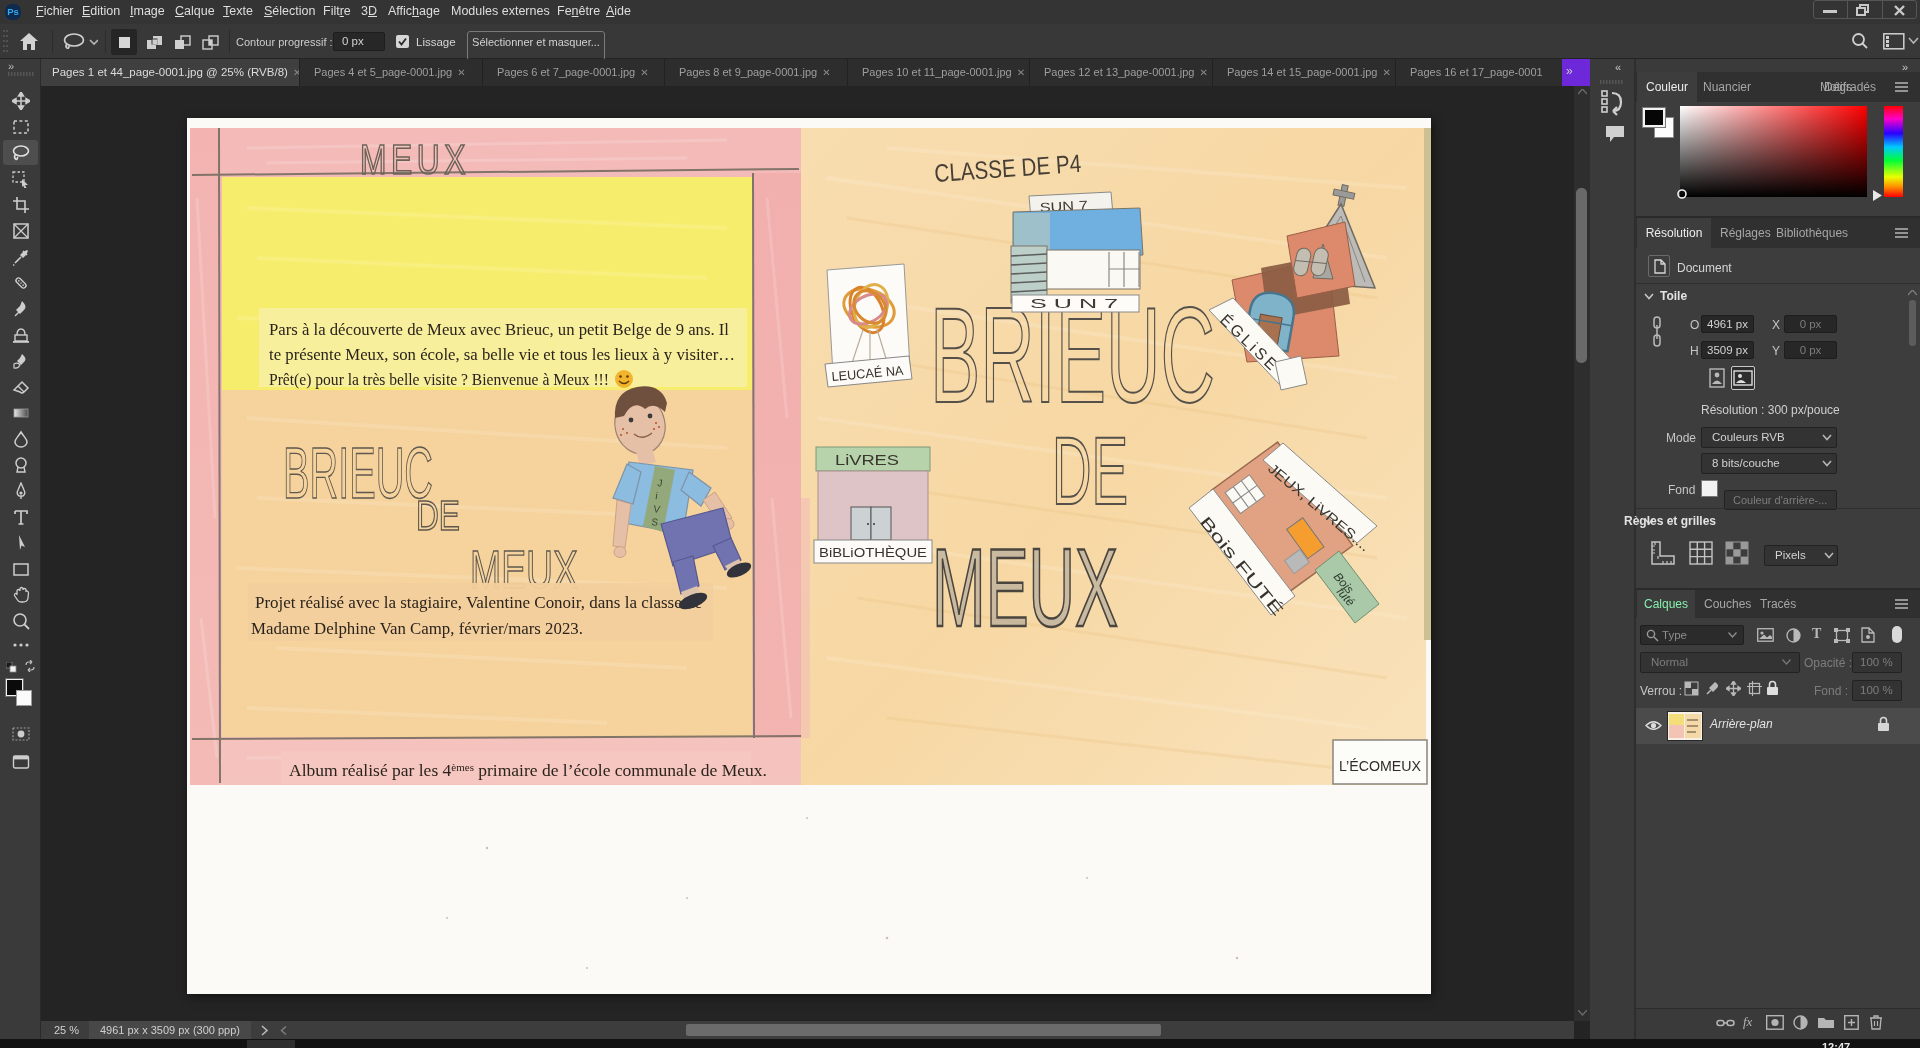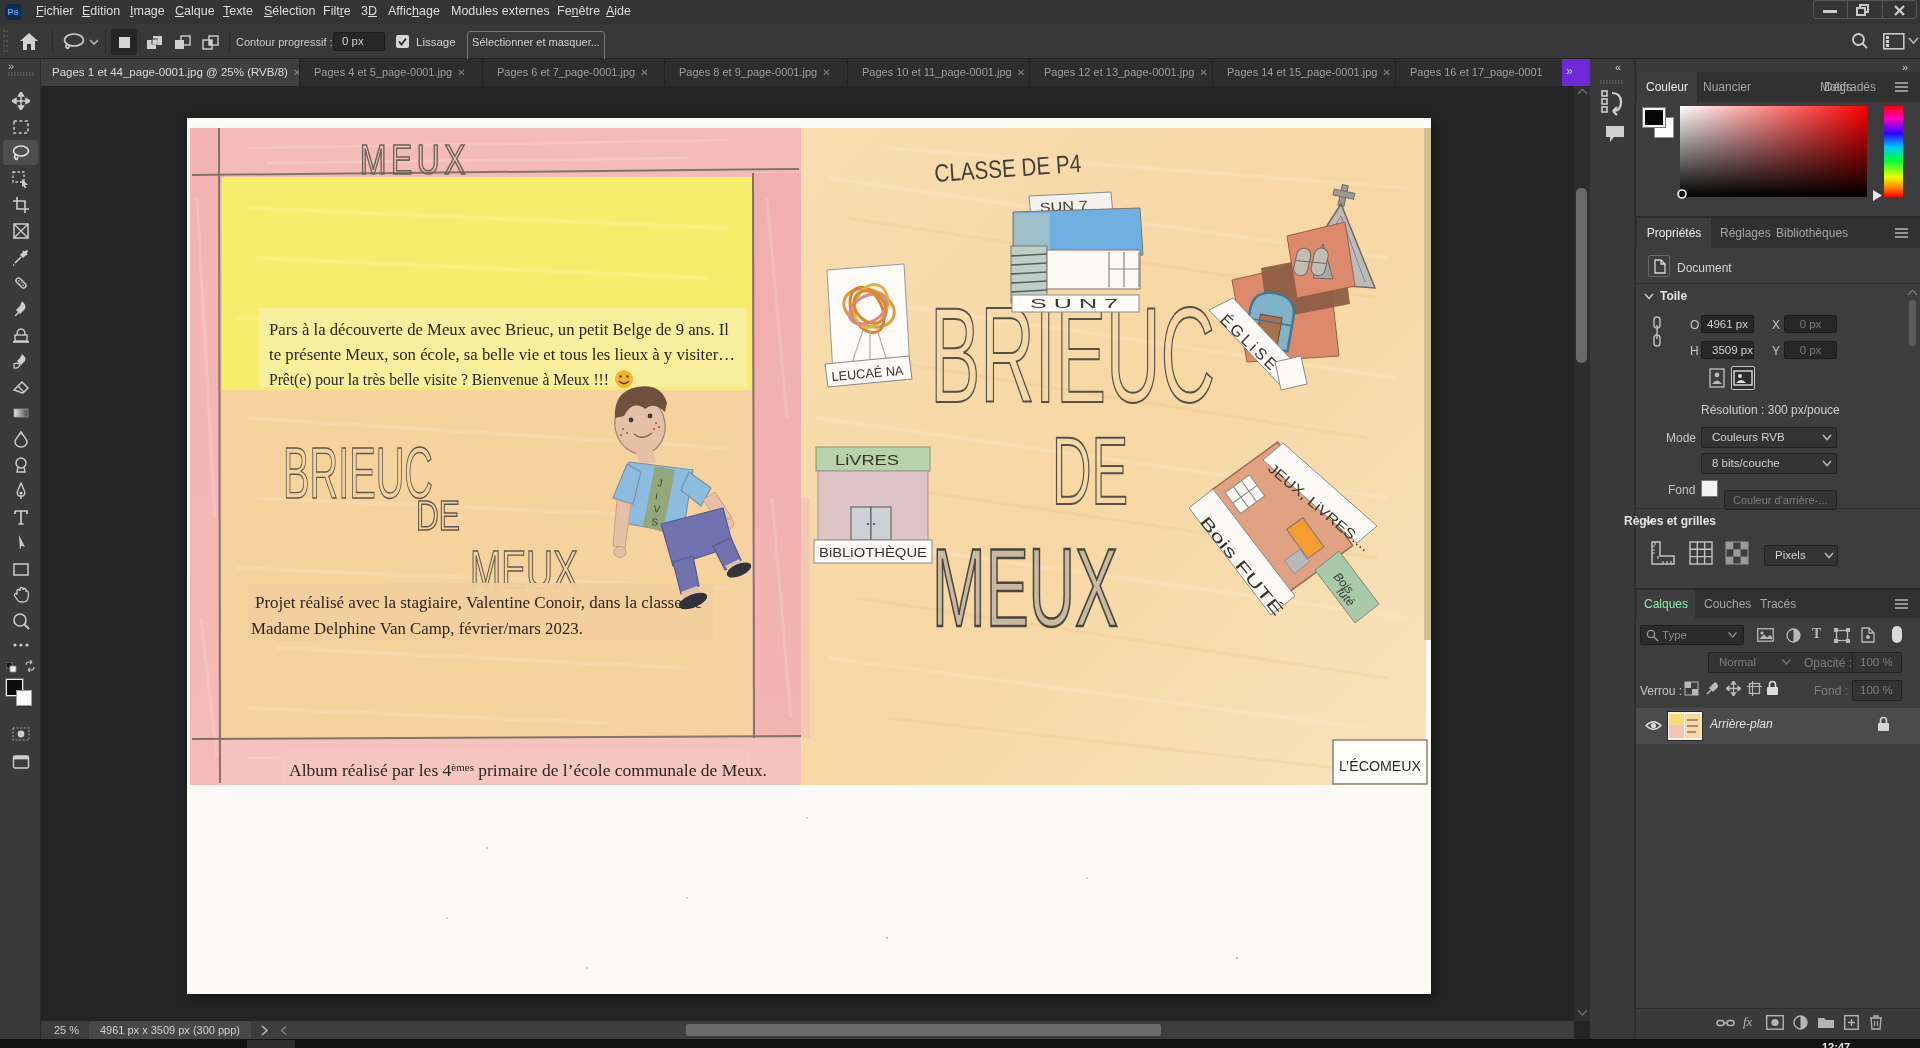--- a/index.html
+++ b/index.html
@@ -23,21 +23,21 @@
   .dd { position:absolute; background:#333333; border:1px solid #222; border-radius:2px; color:#d2d2d2; font-size:11.5px; }
   .dim { color:#7d7d7d !important; }
   .lab { position:absolute; font-size:12px; color:#c6c6c6; }
   svg text { font-family:"Liberation Sans", sans-serif; }
   svg text.serif { font-family:"Liberation Serif", serif; }
 </style>
 </head>
 <body>
 
 <div id="menubar">
-  <div class="abs" style="left:5px;top:4px;width:16px;height:16px;background:#0c2b4d;border-radius:2px;color:#39a7f0;font-size:9.5px;font-weight:bold;text-align:center;line-height:16px;">Ps</div>
+  <div class="abs" style="left:5px;top:4px;width:16px;height:16px;background:#0c2b4d;border-radius:7px;color:#39a7f0;font-size:9.5px;font-weight:bold;text-align:center;line-height:16px;">Ps</div>
   <div class="menuitem" style="left:36px"><u>F</u>ichier</div>
   <div class="menuitem" style="left:82px"><u>E</u>dition</div>
   <div class="menuitem" style="left:130px"><u>I</u>mage</div>
   <div class="menuitem" style="left:175px"><u>C</u>alque</div>
   <div class="menuitem" style="left:223px"><u>T</u>exte</div>
   <div class="menuitem" style="left:264px"><u>S</u>élection</div>
   <div class="menuitem" style="left:323px">Filt<u>r</u>e</div>
   <div class="menuitem" style="left:361px">3<u>D</u></div>
   <div class="menuitem" style="left:388px">Affic<u>h</u>age</div>
   <div class="menuitem" style="left:451px">Modules externes</div>
@@ -553,21 +553,21 @@
 <svg class="abs" style="left:1676px;top:188px" width="12" height="12">
     <circle cx="6" cy="6" r="4" fill="none" stroke="#f0f0f0" stroke-width="1.6"></circle>
   </svg>
 <div class="abs" style="left:1884px;top:106px;width:19px;height:91px;background:linear-gradient(to bottom, #ff0004, #ff00c8 14%, #2a00ff 30%, #00c8ff 45%, #00ff36 60%, #eaff00 78%, #ff8c00 89%, #ff0004 100%);"></div>
 <svg class="abs" style="left:1872px;top:189px" width="11" height="13">
     <path d="M1 1 L10 6.5 L1 12 Z" fill="#e8e8e8"></path>
   </svg>
 
 <div class="abs" style="left:1636px;top:216px;width:284px;height:2px;background:#2a2a2a;"></div>
 <div class="abs" style="left:1636px;top:218px;width:284px;height:30px;background:#303030;"></div>
-<div class="abs" style="left:1637px;top:218px;width:74px;height:30px;background:#3d3d3d;color:#ececec;font-size:12px;text-align:center;line-height:30px;">Propriétés</div>
+<div class="abs" style="left:1637px;top:218px;width:74px;height:30px;background:#3d3d3d;color:#ececec;font-size:12px;text-align:center;line-height:30px;">Résolution</div>
 <div class="ptab" style="left:1720px;top:226px;">Réglages</div>
 <div class="ptab" style="left:1776px;top:226px;">Bibliothèques</div>
 <svg class="abs" style="left:1894px;top:227px" width="15" height="12">
     <g stroke="#b5b5b5" stroke-width="1.5">
       <path d="M1 2 L14 2 M1 6 L14 6 M1 10 L14 10"></path>
     </g>
   </svg>
 <div class="abs" style="left:1636px;top:248px;width:284px;height:340px;background:#3d3d3d;"></div>
 <div class="abs" style="left:1648px;top:255px;width:22px;height:22px;border:1px solid #6a6a6a;border-radius:2px;"></div>
 <svg class="abs" style="left:1654px;top:259px" width="12" height="15">
@@ -584,21 +584,21 @@
       <rect x="4" y="1" width="6" height="11" rx="3"></rect>
       <rect x="4" y="19" width="6" height="11" rx="3"></rect>
       <path d="M7 9 L7 23"></path>
     </g>
   </svg>
 <div class="lab" style="left:1690px;top:318px;">O</div>
 <div class="field" style="left:1701px;top:315px;width:53px;height:18px;line-height:16px;text-align:center;">4961 px</div>
 <div class="lab" style="left:1772px;top:318px;">X</div>
 <div class="field dim" style="left:1784px;top:315px;width:53px;height:18px;line-height:16px;text-align:center;">0 px</div>
 <div class="lab" style="left:1690px;top:344px;">H</div>
-<div class="field" style="left:1701px;top:341px;width:53px;height:18px;line-height:16px;text-align:right;">3509 px</div>
+<div class="field" style="left:1701px;top:341px;width:53px;height:18px;line-height:16px;text-align:center;">3509 px</div>
 <div class="lab" style="left:1772px;top:344px;">Y</div>
 <div class="field dim" style="left:1784px;top:341px;width:53px;height:18px;line-height:16px;text-align:center;">0 px</div>
 <svg class="abs" style="left:1706px;top:367px" width="22" height="22">
     <rect x="4" y="2" width="14" height="18" fill="none" stroke="#b9b9b9" stroke-width="1.4"></rect>
     <circle cx="11" cy="8" r="2.4" fill="#b9b9b9"></circle>
     <path d="M6 17 Q11 10 16 17 Z" fill="#b9b9b9"></path>
   </svg>
 <div class="abs" style="left:1731px;top:366px;width:24px;height:24px;background:#2d2d2d;border:1px solid #c9c9c9;border-radius:2px;"></div>
 <svg class="abs" style="left:1733px;top:370px" width="20" height="16">
     <rect x="1" y="1" width="18" height="14" fill="none" stroke="#dedede" stroke-width="1.4"></rect>
@@ -689,21 +689,21 @@
       <rect x="12" y="0" width="4" height="4"></rect>
       <rect x="0" y="11" width="4" height="4"></rect>
       <rect x="12" y="11" width="4" height="4"></rect>
     </g>
   </svg>
 <svg class="abs" style="left:1861px;top:627px" width="14" height="16">
     <path d="M1 1 L8 1 L13 6 L13 15 L1 15 Z M8 1 L8 6 L13 6" fill="none" stroke="#b9b9b9" stroke-width="1.3"></path>
     <circle cx="7" cy="10" r="2" fill="#b9b9b9"></circle>
   </svg>
 <div class="abs" style="left:1892px;top:626px;width:10px;height:17px;background:#d9d9d9;border-radius:5px;"></div>
-<div class="dd dim" style="left:1708px;top:652px;width:180px;height:21px;line-height:19px;padding-left:10px;">Normal</div>
+<div class="dd dim" style="left:1640px;top:652px;width:160px;height:21px;line-height:19px;padding-left:10px;">Normal</div>
 <svg class="abs" style="left:1782px;top:659px" width="9" height="6">
     <path d="M0.5 0.5 L4.5 5 L8.5 0.5" fill="none" stroke="#777" stroke-width="1.3"></path>
   </svg>
 <div class="lab dim" style="left:1804px;top:656px;">Opacité :</div>
 <div class="dd dim" style="left:1852px;top:652px;width:50px;height:21px;line-height:19px;padding-left:7px;">100 %</div>
 <div class="lab" style="left:1640px;top:684px;">Verrou :</div>
 <svg class="abs" style="left:1684px;top:681px" width="15" height="15">
     <g fill="#b9b9b9">
       <rect x="1" y="1" width="6" height="6"></rect>
       <rect x="8" y="8" width="6" height="6"></rect>

